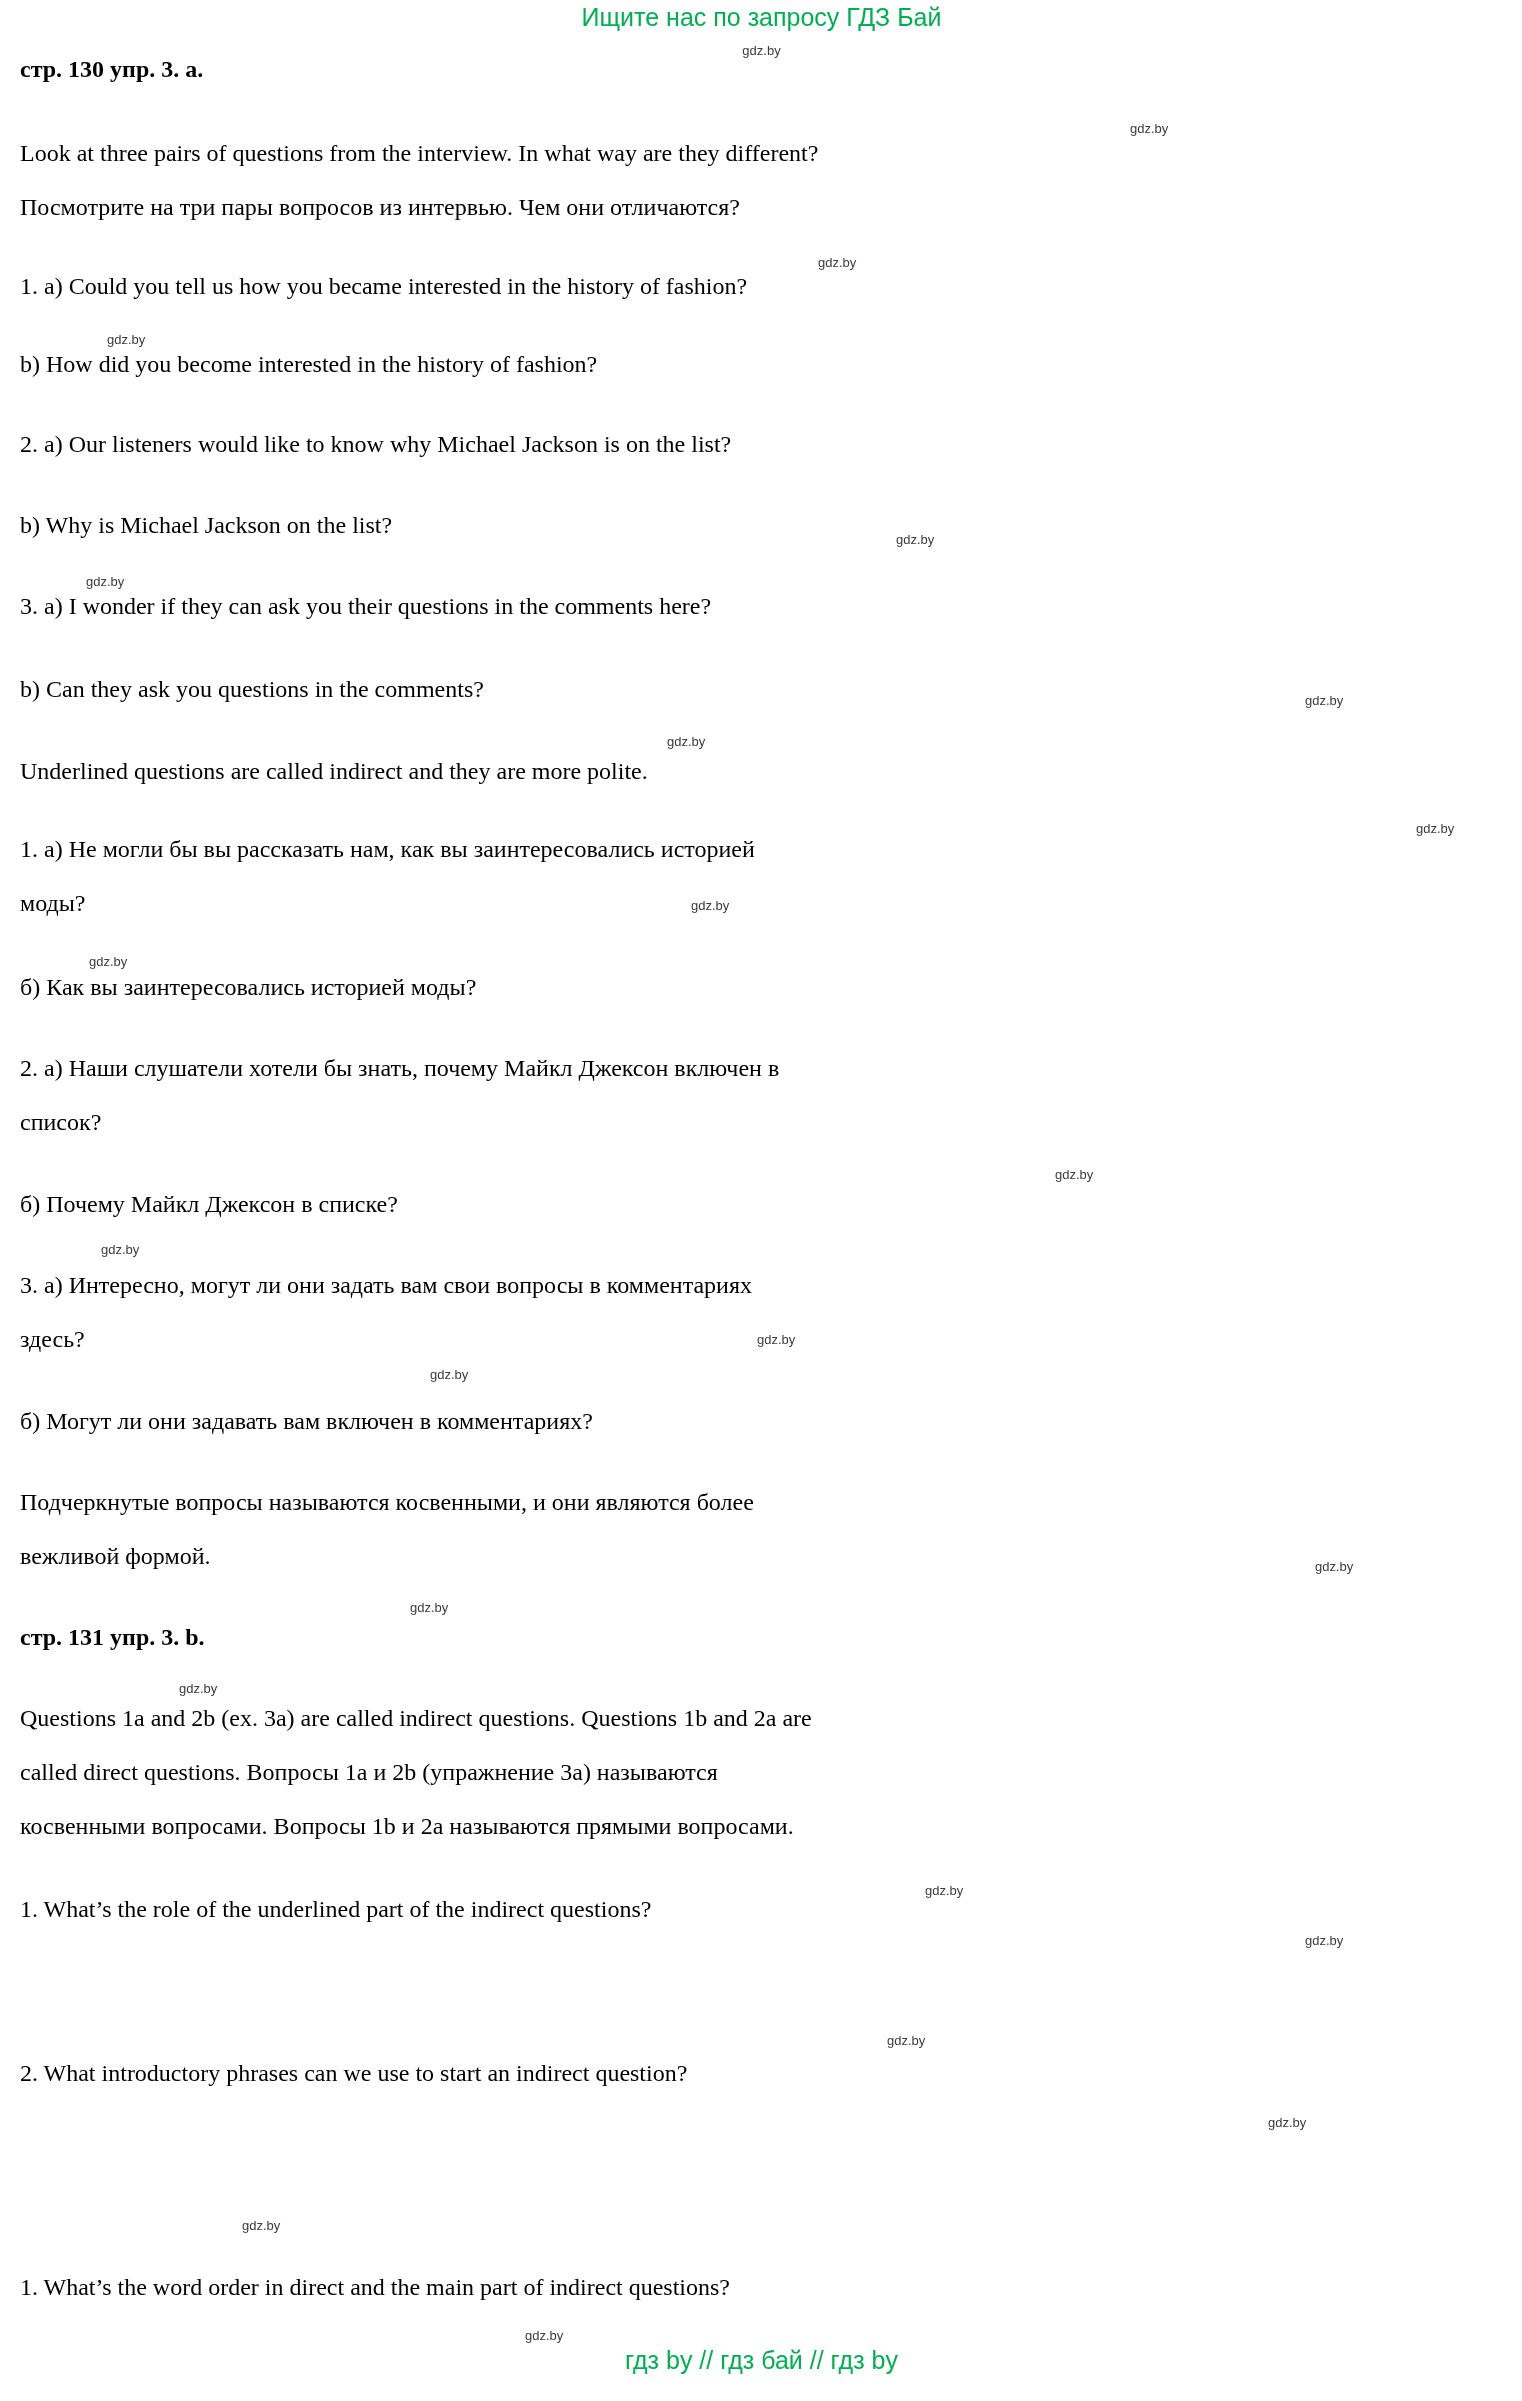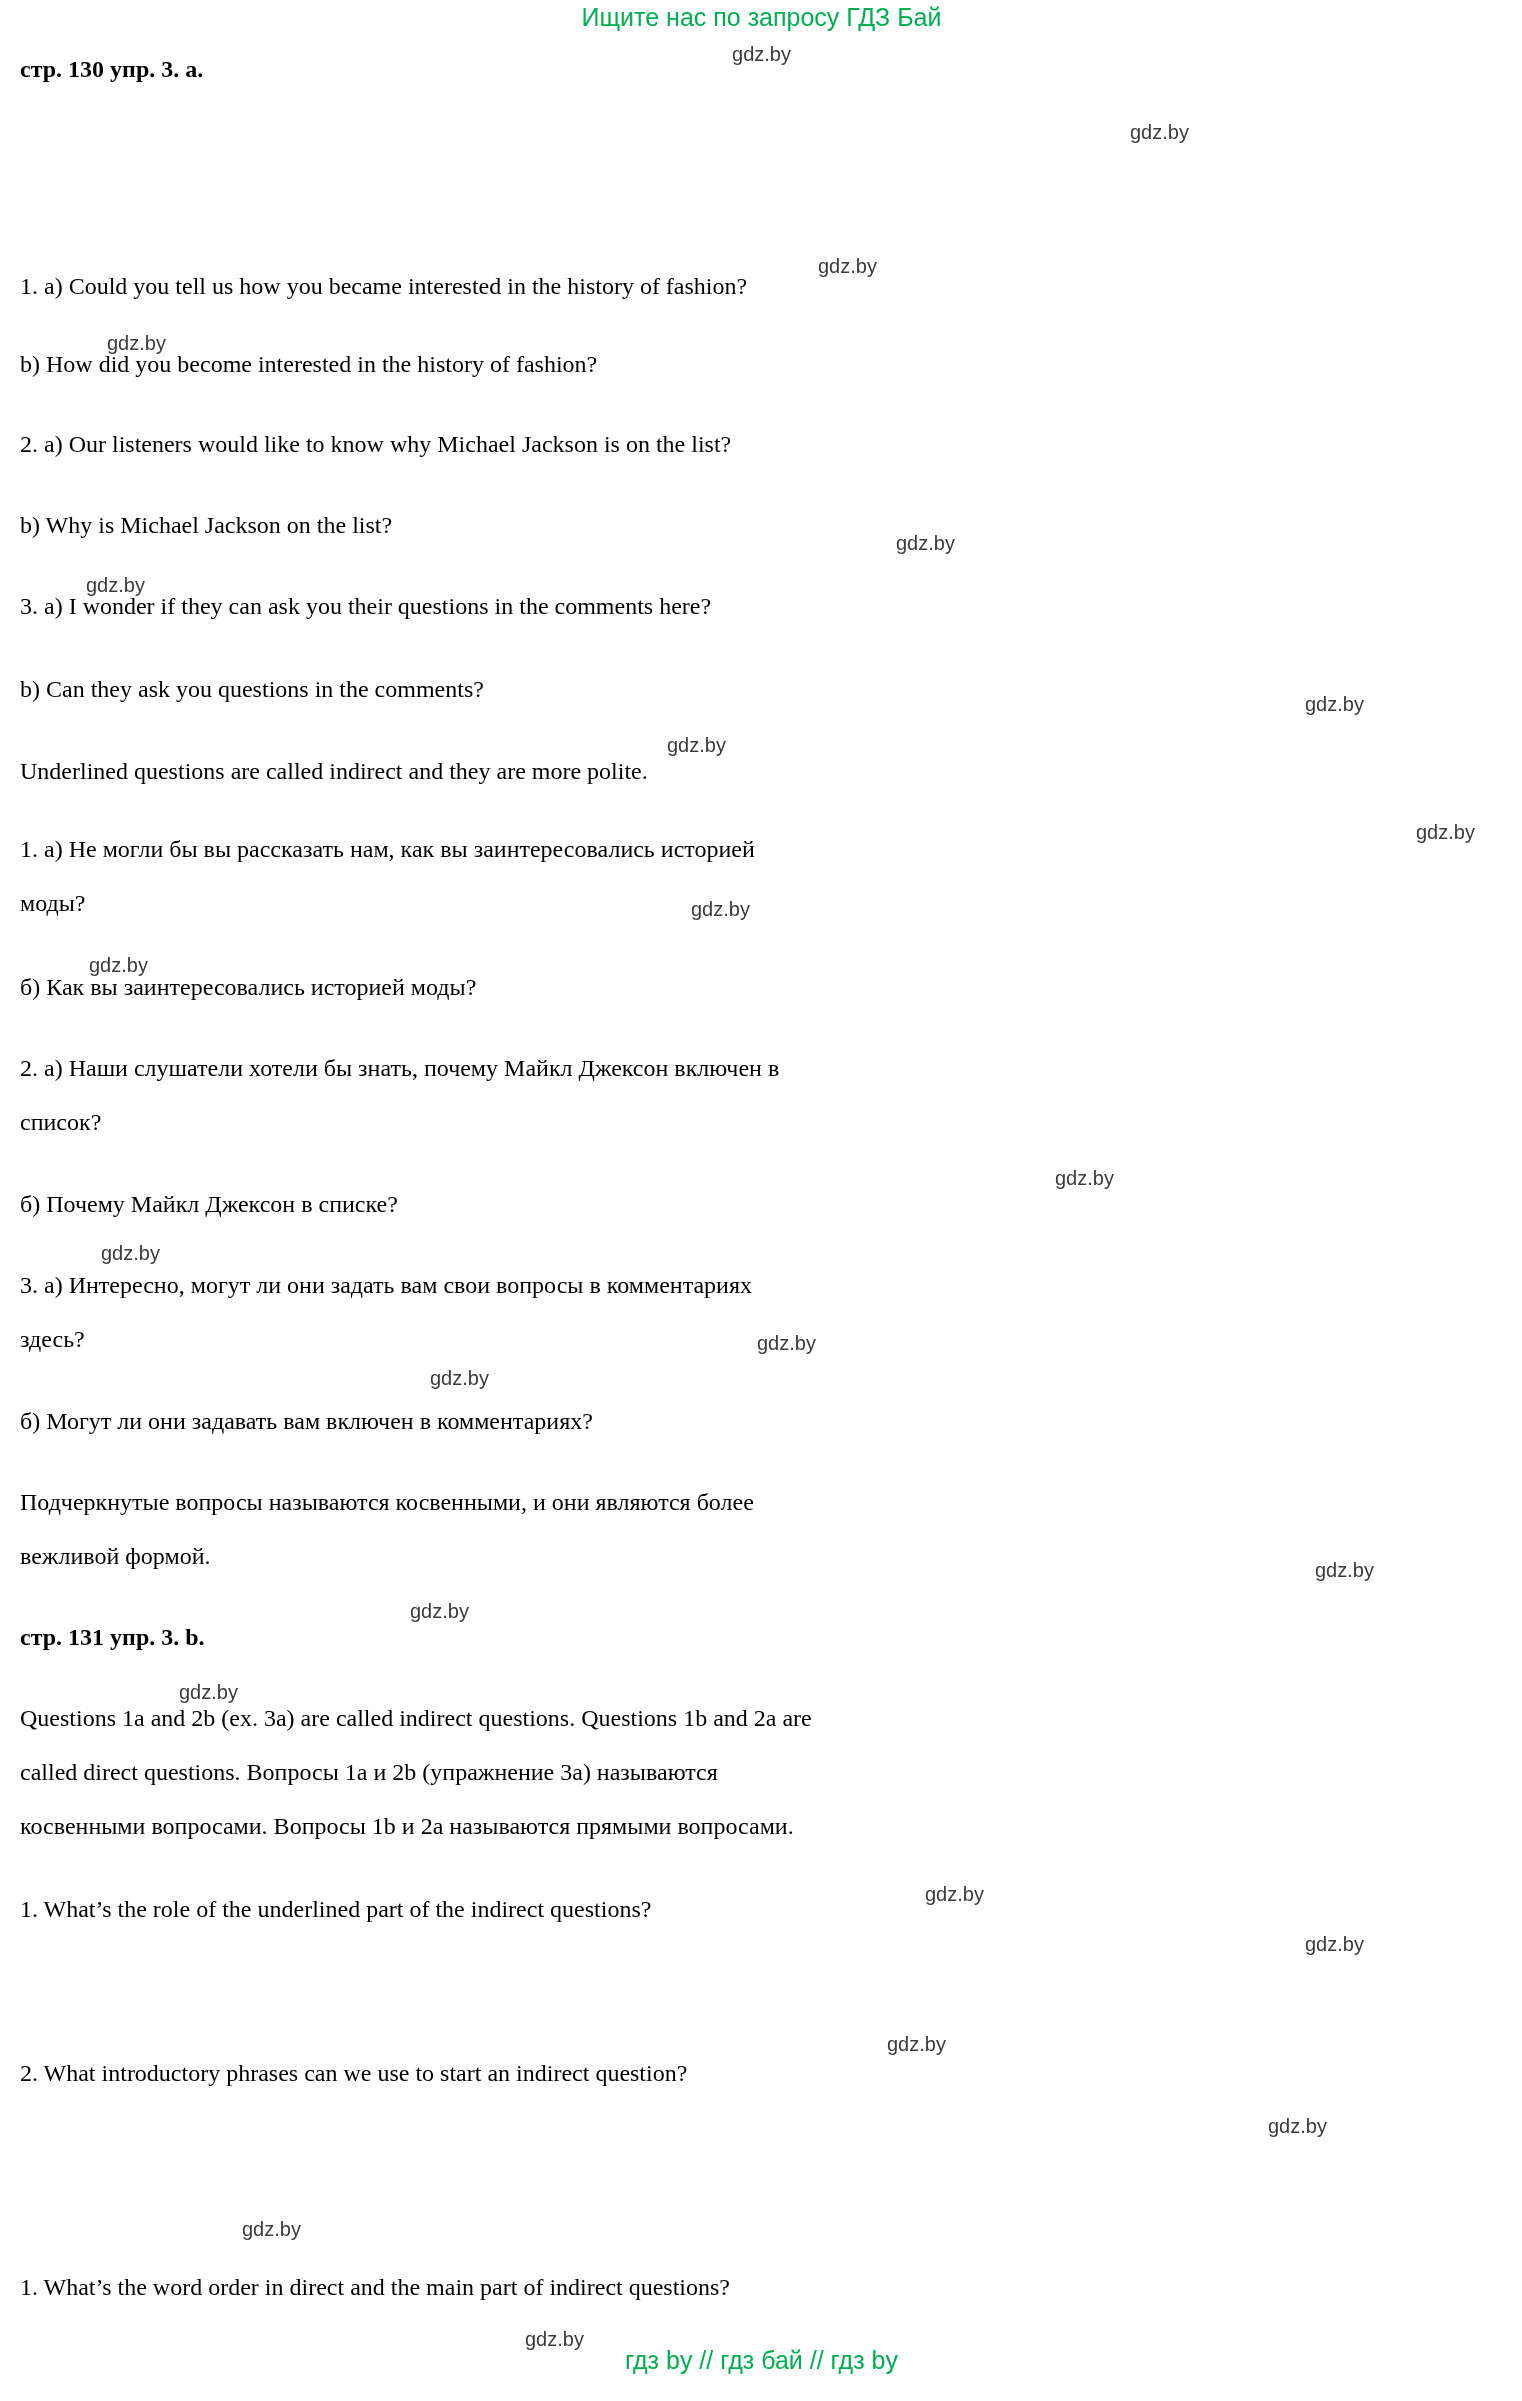--- a/index.html
+++ b/index.html
@@ -28,21 +28,21 @@
     left: 0;
     width: 100%;
     text-align: center;
     font-family: "Liberation Sans", sans-serif;
     font-size: 25px;
     color: #00b050;
   }
   .wm {
     position: absolute;
     font-family: "Liberation Sans", sans-serif;
-    font-size: 20px;
+    font-size: 13px;
     color: #3c3c3c;
     white-space: nowrap;
   }
   .wm.center { left: 50%; transform: translateX(-50%); }
   .para, .heading {
     position: absolute;
     left: 20px;
     right: 15.3px;
     font-size: 24px;
     line-height: 54px;
@@ -76,20 +76,22 @@
   <span class="wm" style="left:410px;  top:1600px">gdz.by</span>
   <span class="wm" style="left:179px;  top:1681px">gdz.by</span>
   <span class="wm" style="left:925px; top:1883px">gdz.by</span>
   <span class="wm" style="left:1305px; top:1933px">gdz.by</span>
   <span class="wm" style="left:887px; top:2033px">gdz.by</span>
   <span class="wm" style="left:1268px; top:2115px">gdz.by</span>
   <span class="wm" style="left:242px;  top:2218px">gdz.by</span>
   <span class="wm" style="left:525px;  top:2328px">gdz.by</span>
 
   <div class="heading" style="top:42px">стр. 130 упр. 3. а.</div>
+  <div class="para" style="top:126px">Look at three pairs of questions from the interview. In what way are they different?
+Посмотрите на три пары вопросов из интервью. Чем они отличаются?</div>
   <div class="para" style="top:259px">1. a) Could you tell us how you became interested in the history of fashion?</div>
   <div class="para" style="top:337px">b) How did you become interested in the history of fashion?</div>
   <div class="para" style="top:417px">2. a) Our listeners would like to know why Michael Jackson is on the list?</div>
   <div class="para" style="top:498px">b) Why is Michael Jackson on the list?</div>
   <div class="para" style="top:579px">3. a) I wonder if they can ask you their questions in the comments here?</div>
   <div class="para" style="top:744px">Underlined questions are called indirect and they are more polite.</div>
   <div class="para" style="top:662px">b) Can they ask you questions in the comments?</div>
   <div class="para" style="top:822px">1. а) Не могли бы вы рассказать нам, как вы заинтересовались историей
 моды?</div>
   <div class="para" style="top:960px">б) Как вы заинтересовались историей моды?</div>

